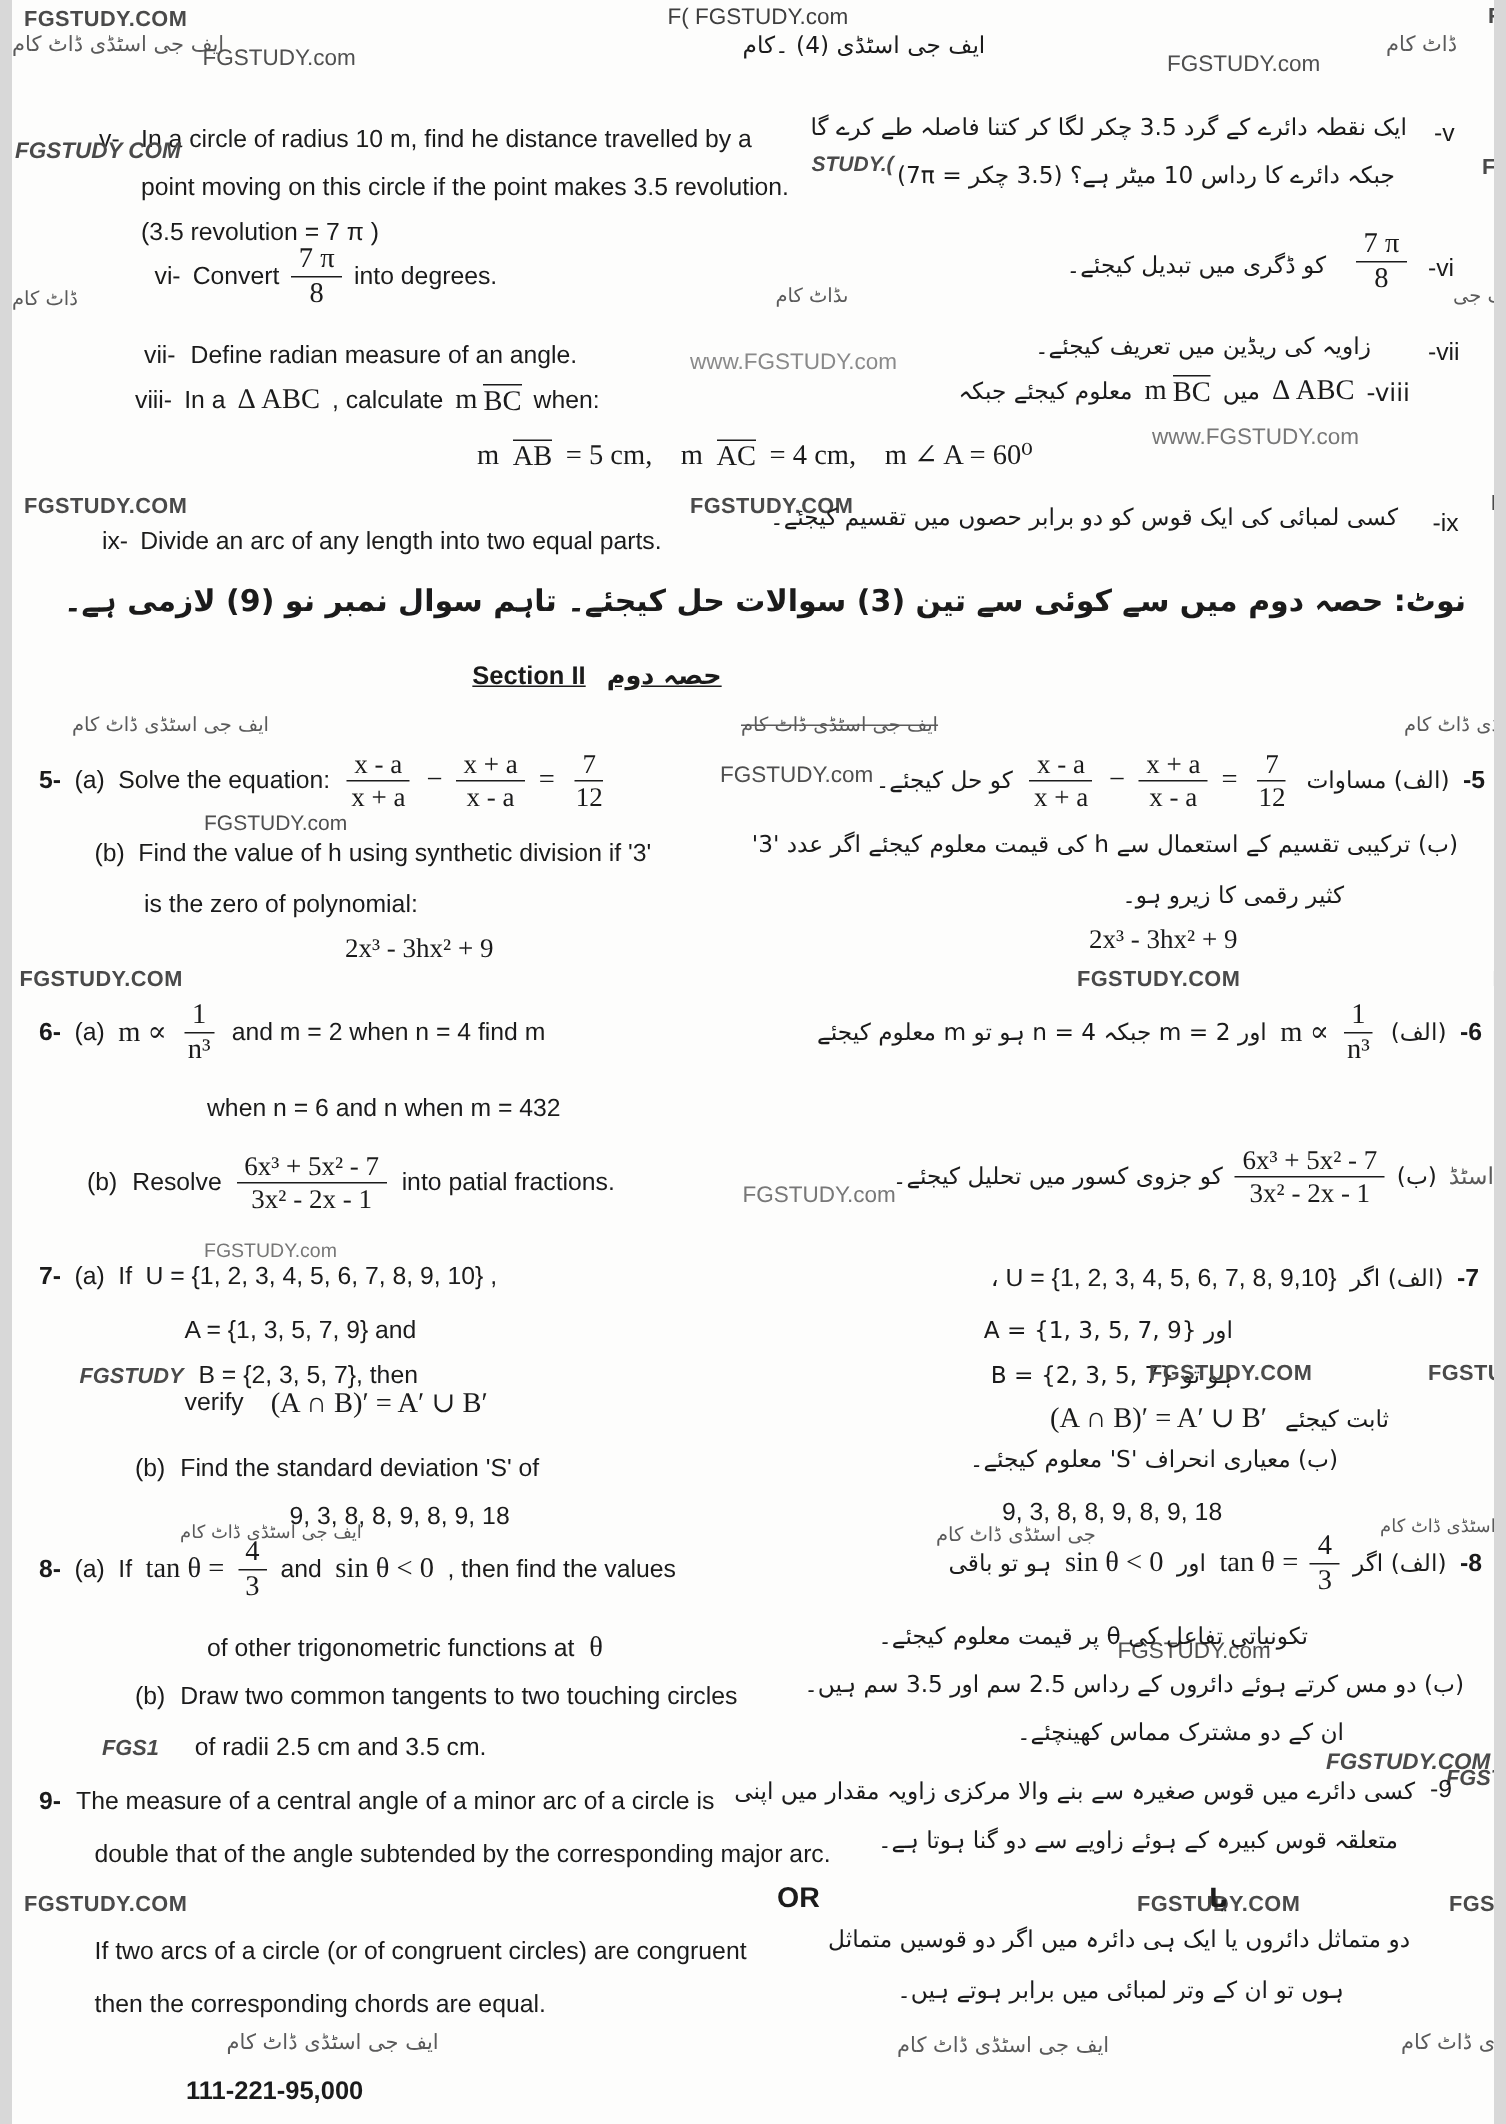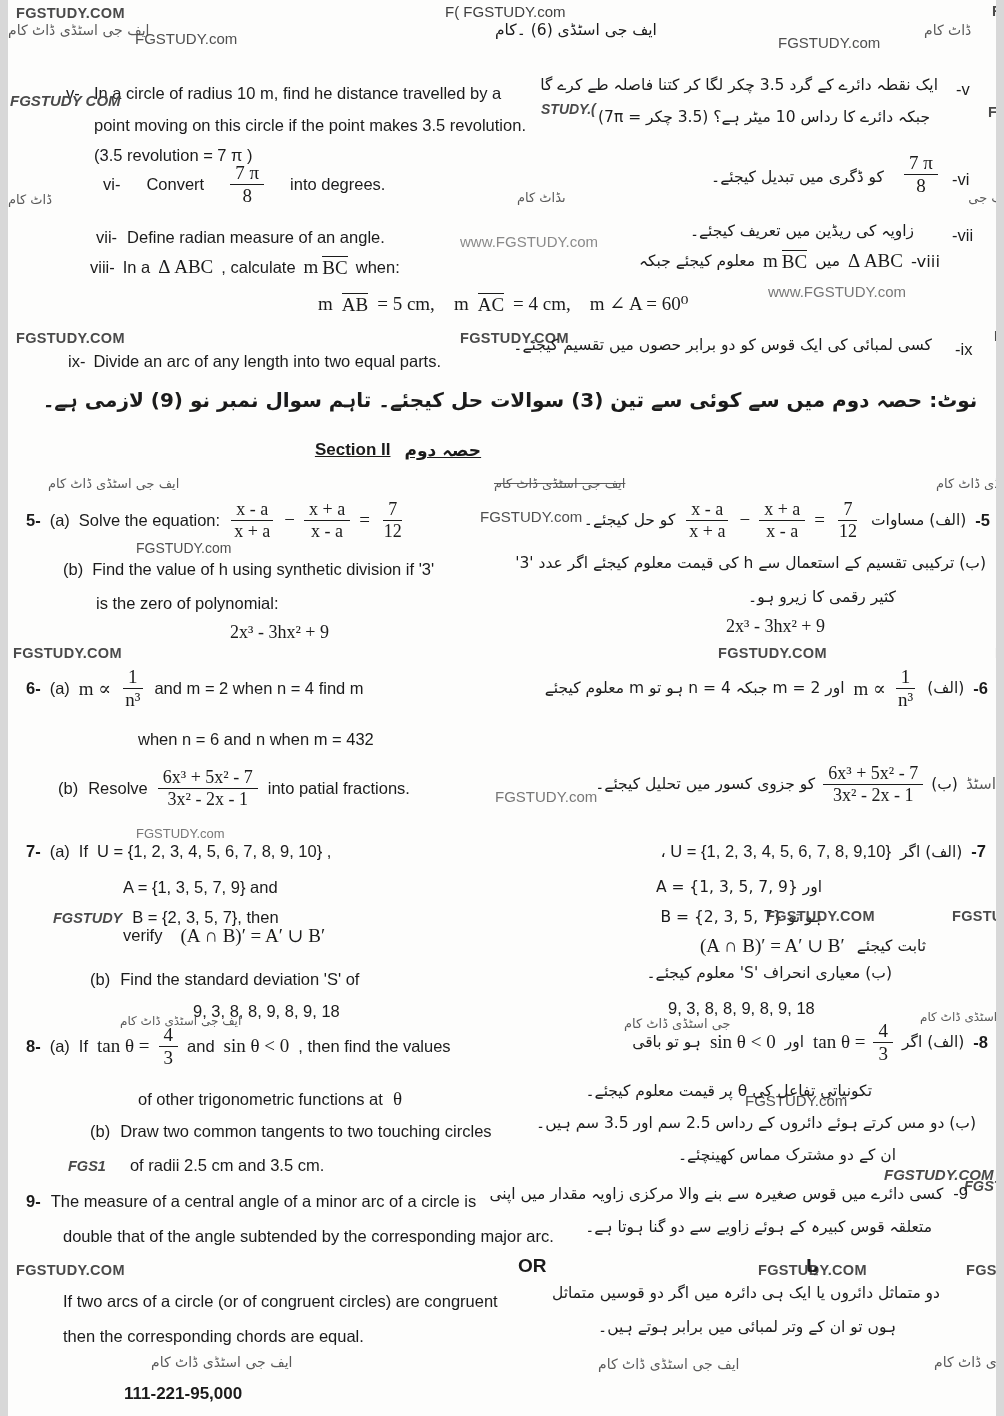--- a/index.html
+++ b/index.html
@@ -27,37 +27,37 @@
 </style>
 </head>
 <body>
 
 <div class="page">
 
   <div class="abs wm-caps" style="left:8px;top:5px">FGSTUDY.COM</div>
   <div class="abs ur wm-ur" style="left:0px;top:22px;font-size:14px">ایف جی اسٹڈی ڈاٹ کام</div>
   <div class="abs wm-low" style="left:127px;top:30px">FGSTUDY.com</div>
   <div class="abs wm-low" style="left:437px;top:3px;color:#3f3f3f">F( FGSTUDY.com</div>
-  <div class="abs ur" style="left:487px;top:21px">ایف جی اسٹڈی (6) ۔کام</div>
+  <div class="abs ur" style="left:487px;top:21px">ایف جی اسٹڈی (4) ۔کام</div>
   <div class="abs wm-caps" style="left:984px;top:3px">FG</div>
   <div class="abs ur wm-ur" style="left:916px;top:22px;font-size:14px">ڈاٹ کام</div>
   <div class="abs wm-low" style="left:770px;top:34px">FGSTUDY.com</div>
 
   <div class="abs en" style="left:58px;top:84px">v-</div>
   <div class="abs en" style="left:86px;top:84px">In a circle of radius 10 m, find he distance travelled by a</div>
   <div class="abs en" style="left:86px;top:116px">point moving on this circle if the point makes 3.5 revolution.</div>
   <div class="abs en" style="left:86px;top:146px">(3.5 revolution = 7 π )</div>
   <div class="abs wm-it" style="left:2px;top:92px;font-size:15px">FGSTUDY COM</div>
   <div class="abs ur" style="right:58px;top:76px">ایک نقطہ دائرے کے گرد 3.5 چکر لگا کر کتنا فاصلہ طے کرے گا</div>
   <div class="abs en" style="left:948px;top:80px">-v</div>
   <div class="abs ur" style="right:66px;top:108px">جبکہ دائرے کا رداس 10 میٹر ہے؟ (3.5 چکر = 7π)</div>
   <div class="abs wm-it" style="left:533px;top:101px;font-size:14px">STUDY.(</div>
   <div class="abs wm-caps" style="left:980px;top:104px">FG</div>
 
-  <div class="abs row en" style="left:95px;top:160px;gap:26px;height:48px">
+  <div class="abs row en" style="left:95px;top:160px;gap:8px;height:48px">
     <span>vi-</span>
     <span>Convert</span>
     <span class="frac math">
       <span class="fr-num">7 π</span>
       <span class="fr-den">8</span>
     </span>
     <span>into degrees.</span>
   </div>
   <div class="abs ur wm-ur" style="left:0px;top:192px;font-size:13px">ڈاٹ کام</div>
   <div class="abs en" style="left:944px;top:170px">-vi</div>
@@ -172,21 +172,21 @@
     </span>
     <span class="ur">کو حل کیجئے۔</span>
   </div>
 
   <div class="abs row en" style="left:55px;top:560px;gap:9px">
     <span>(b)</span>
     <span>Find the value of  h  using synthetic division if  '3'</span>
   </div>
   <div class="abs en" style="left:88px;top:594px">is the zero of polynomial:</div>
   <div class="abs math" style="left:222px;top:622px;font-size:18px">2x³ - 3hx² + 9</div>
-  <div class="abs ur" style="right:10px;top:554px">(ب) ترکیبی تقسیم کے استعمال سے h کی قیمت معلوم کیجئے اگر عدد '3'</div>
+  <div class="abs ur" style="right:24px;top:554px">(ب) ترکیبی تقسیم کے استعمال سے h کی قیمت معلوم کیجئے اگر عدد '3'</div>
   <div class="abs ur" style="right:100px;top:588px">کثیر رقمی کا زیرو ہو۔</div>
   <div class="abs math" style="left:718px;top:616px;font-size:18px">2x³ - 3hx² + 9</div>
 
   <div class="abs wm-caps" style="left:5px;top:645px">FGSTUDY.COM</div>
   <div class="abs wm-caps" style="left:710px;top:645px">FGSTUDY.COM</div>
   <div class="abs wm-caps" style="left:987px;top:645px">FG</div>
 
   <div class="abs row en" style="left:18px;top:662px;gap:9px;height:52px">
     <span class="bold">6-</span>
     <span>(a)</span>

